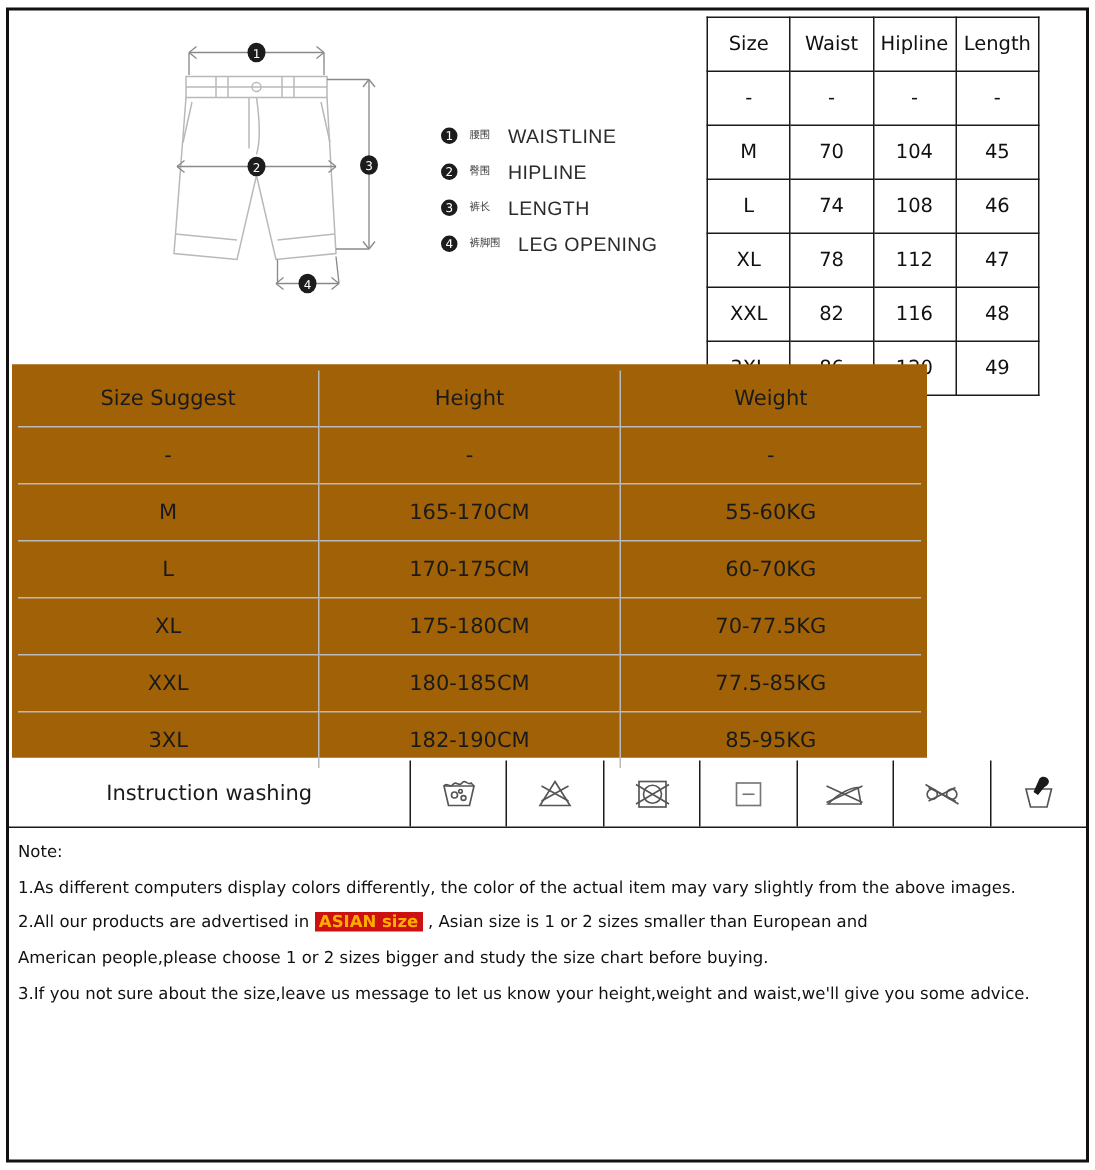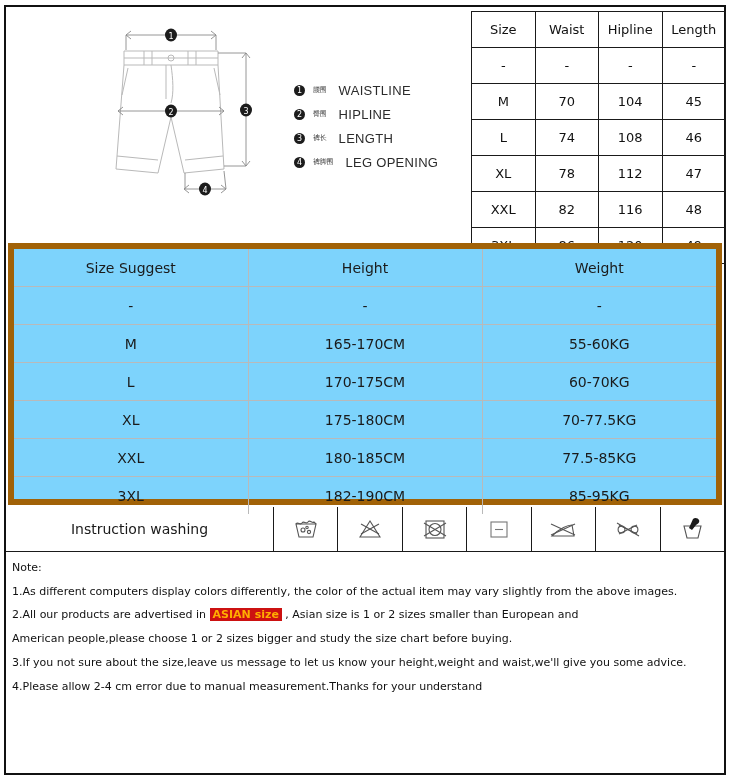--- a/index.html
+++ b/index.html
@@ -89,21 +89,21 @@
     font-size: 13px;
     color: #2b2b2b;
     letter-spacing: 0.3px;
   }
 
   
   .size-table-wrap {
     position: absolute;
     left: 465px;
     top: 4px;
-    width: 255px;
+    width: 222px;
     height: 235px;
   }
   table.grid {
     border-collapse: collapse;
     width: 100%;
     table-layout: fixed;
   }
   table.grid td, table.grid th {
     border: 1px solid #1a1a1a;
     text-align: center;
@@ -116,25 +116,25 @@
     height: 33px;
     font-size: 13.5px;
   }
   .size-table th { font-size: 13.5px; }
 
   
   .suggest-wrap {
     position: absolute;
     left: 8px;
     top: 243px;
-    width: 714px;
+    width: 610px;
     height: 262px;
-    border: 6px solid #a16207;
-    box-sizing: border-box;
-    background: #7dd3fc;
+    border: 4px solid #a16207;
+    box-sizing: border-box;
+    background: #a16207;
   }
   table.suggest {
     border-collapse: collapse;
     width: 100%;
     table-layout: fixed;
     height: 100%;
   }
   table.suggest td, table.suggest th {
     border: 1px solid #b9b9b9;
     text-align: center;
@@ -480,16 +480,15 @@
 
     </div>
   </div>
 
   <div class="note">
     <p>Note:</p>
     <p>1.As different computers display colors differently, the color of the actual item may vary slightly from the above images.</p>
     <p><span>2.All our products are advertised in </span><span class="hl">ASIAN size</span><span> , Asian size is 1 or 2 sizes smaller than European and</span></p>
     <p>American people,please choose 1 or 2 sizes bigger and study the size chart before buying.</p>
     <p>3.If you not sure about the size,leave us message to let us know your height,weight and waist,we'll give you some advice.</p>
-    <p>4.Please allow 2-4 cm error due to manual measurement.Thanks for your understand</p>
   </div>
 
 </div>
 
 </body></html>

